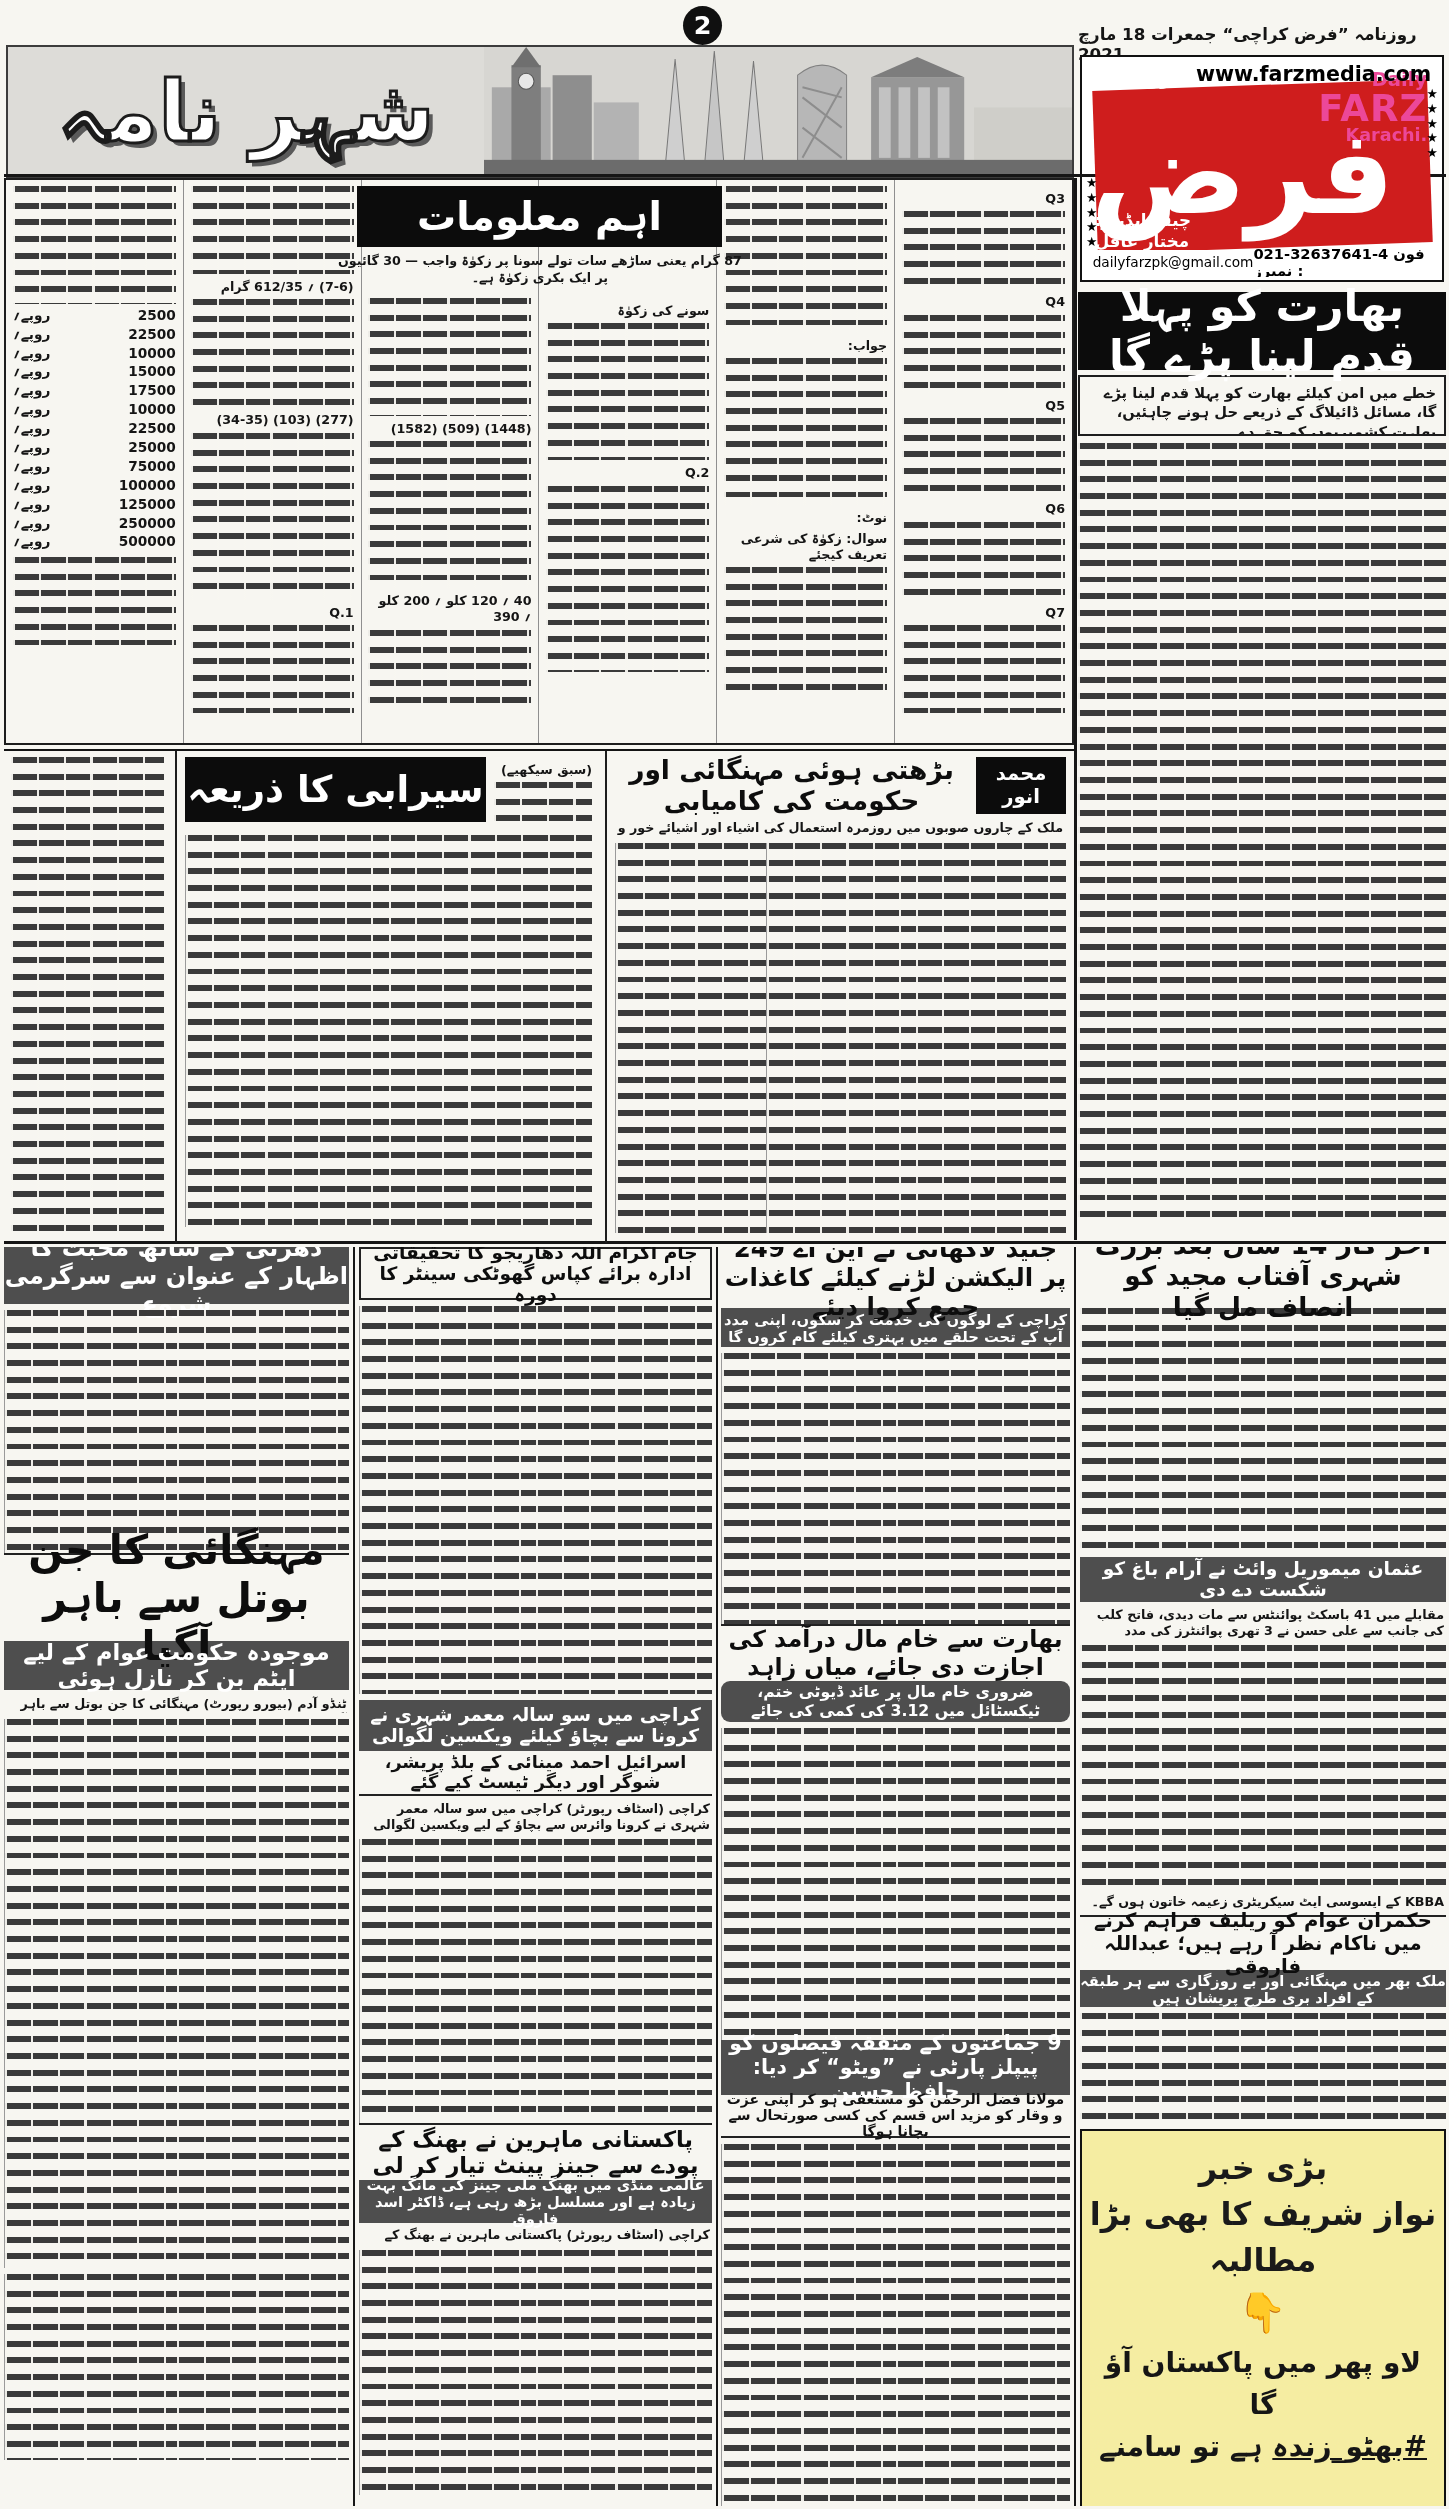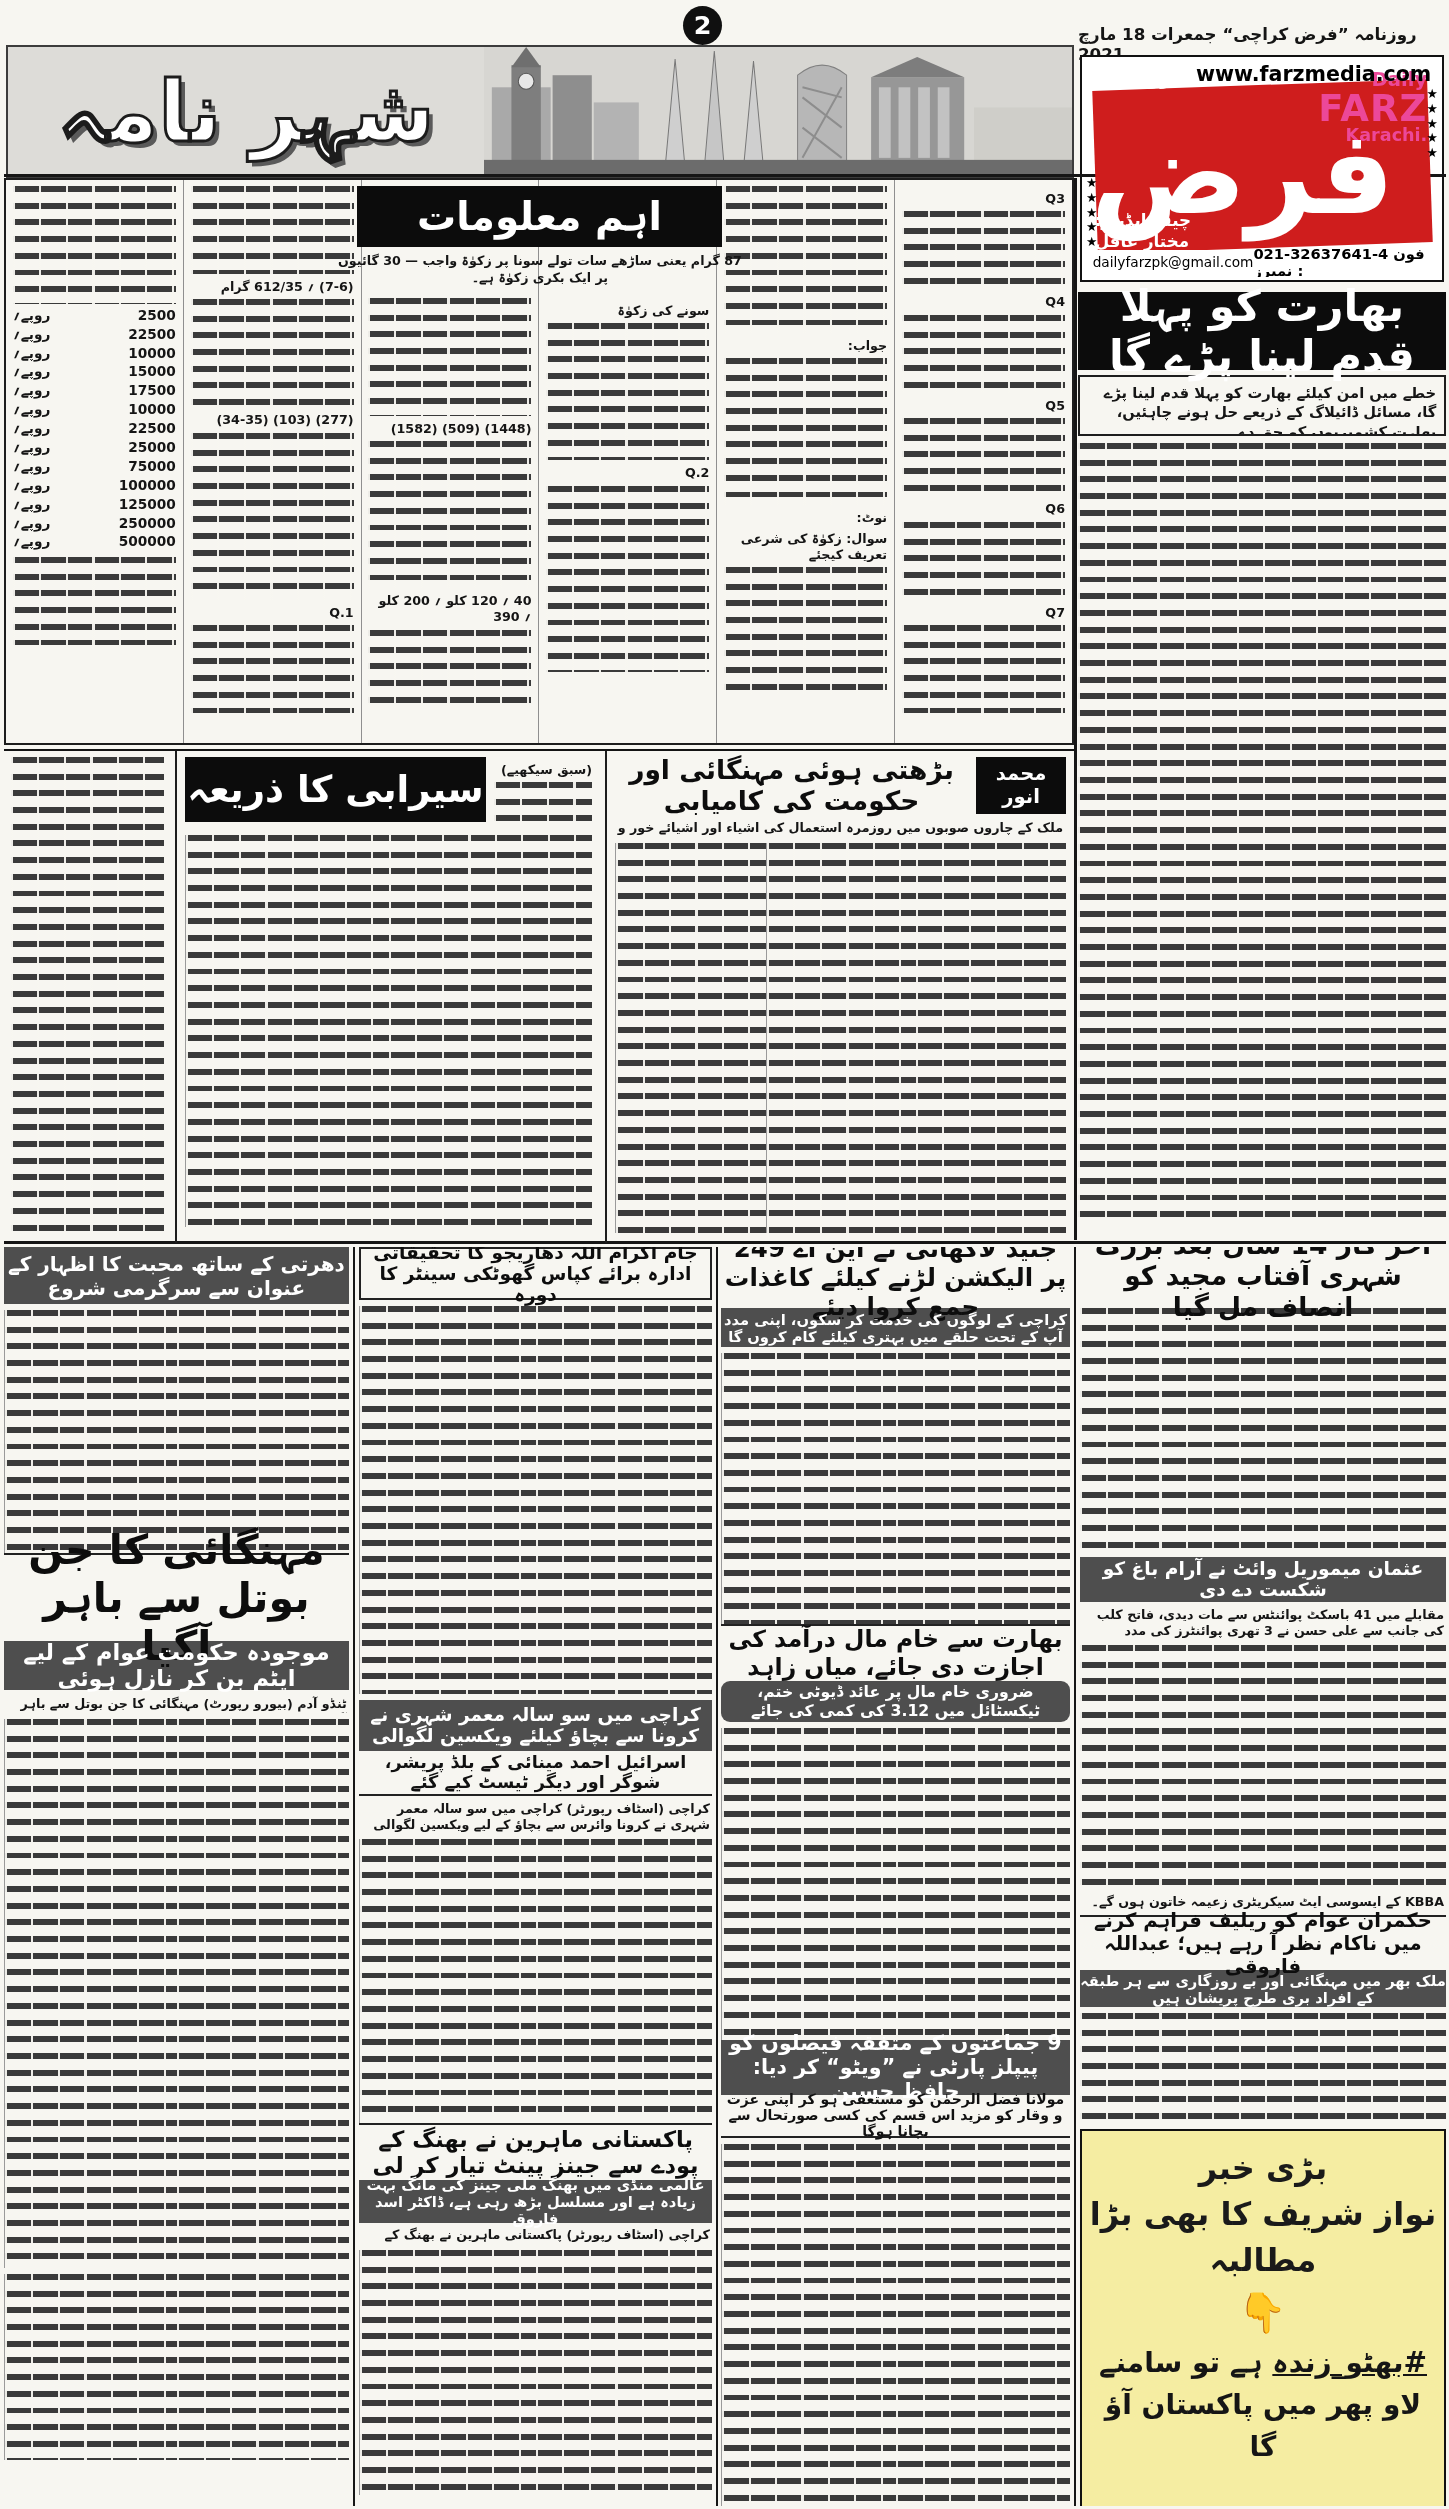--- a/index.html
+++ b/index.html
@@ -288,21 +288,21 @@
     <div class="abs" style="left:0;top:0;width:167px;height:100%;padding:5.9px 6.9px;box-sizing:border-box;">
       <div class="tx" style="height:100%;"></div>
     </div>
   </div>
 
   <div class="abs rule-v" style="left:353px;top:1247px;width:2px;height:1259px;"></div>
   <div class="abs rule-v" style="left:716px;top:1247px;width:2px;height:1259px;"></div>
   <div class="abs rule-v" style="left:1074px;top:1247px;width:2px;height:1259px;"></div>
 
   <div class="abs bcol" style="left:3.9px;width:345px;">
-    <div class="bar-gray" style="height:57px;font-size:20px;">دھرتی کے ساتھ محبت کا اظہار کے عنوان سے سرگرمی شروع</div>
+    <div class="bar-gray" style="height:57px;font-size:24px;">دھرتی کے ساتھ محبت کا اظہار کے عنوان سے سرگرمی شروع</div>
     <div class="cols" style="height:243px;margin-top:5.9px;">
       <div class="tx"></div>
       <div class="tx"></div>
     </div>
     <div class="hl-ink" style="height:86px;font-size:41px;border-top:2px solid #222;">مہنگائی کا جن بوتل سے باہر آگیا</div>
     <div class="bar-gray" style="height:49px;font-size:22.5px;">موجودہ حکومت عوام کے لیے ایٹم بن کر نازل ہوئی</div>
     <div class="lede" style="height:17.6px;margin:5.9px 2px;">ٹنڈو آدم (بیورو رپورٹ) مہنگائی کا جن بوتل سے باہر آگیا</div>
     <div class="cols" style="height:549px;">
       <div class="tx"></div>
       <div class="tx"></div>
@@ -364,20 +364,20 @@
     <div class="tx" style="height:245px;"></div>
     <div class="lede" style="height:17.6px;margin:4px 2px;">KBBA کے ایسوسی ایٹ سیکریٹری زعیمہ خاتون ہوں گے۔</div>
     <div class="hl-ink" style="height:53px;font-size:19.6px;border-top:2px solid #222;">حکمران عوام کو ریلیف فراہم کرنے میں ناکام نظر آ رہے ہیں؛ عبداللہ فاروقی</div>
     <div class="bar-gray" style="height:37px;font-size:14.7px;">ملک بھر میں مہنگائی اور بے روزگاری سے ہر طبقہ کے افراد بری طرح پریشان ہیں</div>
     <div class="tx" style="height:108px;margin-top:5.9px;"></div>
     <div class="yellow" style="height:382px;margin-top:7.8px;">
       <div class="yl">بڑی خبر</div>
       <div class="yl">نواز شریف کا بھی بڑا</div>
       <div class="yl">مطالبہ</div>
       <div class="ye">👇</div>
+      <div class="yh">لاو پھر میں پاکستان آؤ گا</div>
       <div class="yh"><span class="und">#بھٹو_زندہ</span><span> ہے تو سامنے</span></div>
-      <div class="yh">لاو پھر میں پاکستان آؤ گا</div>
 
     </div>
   </div>
 
 </div>
 
 
 </body></html>

